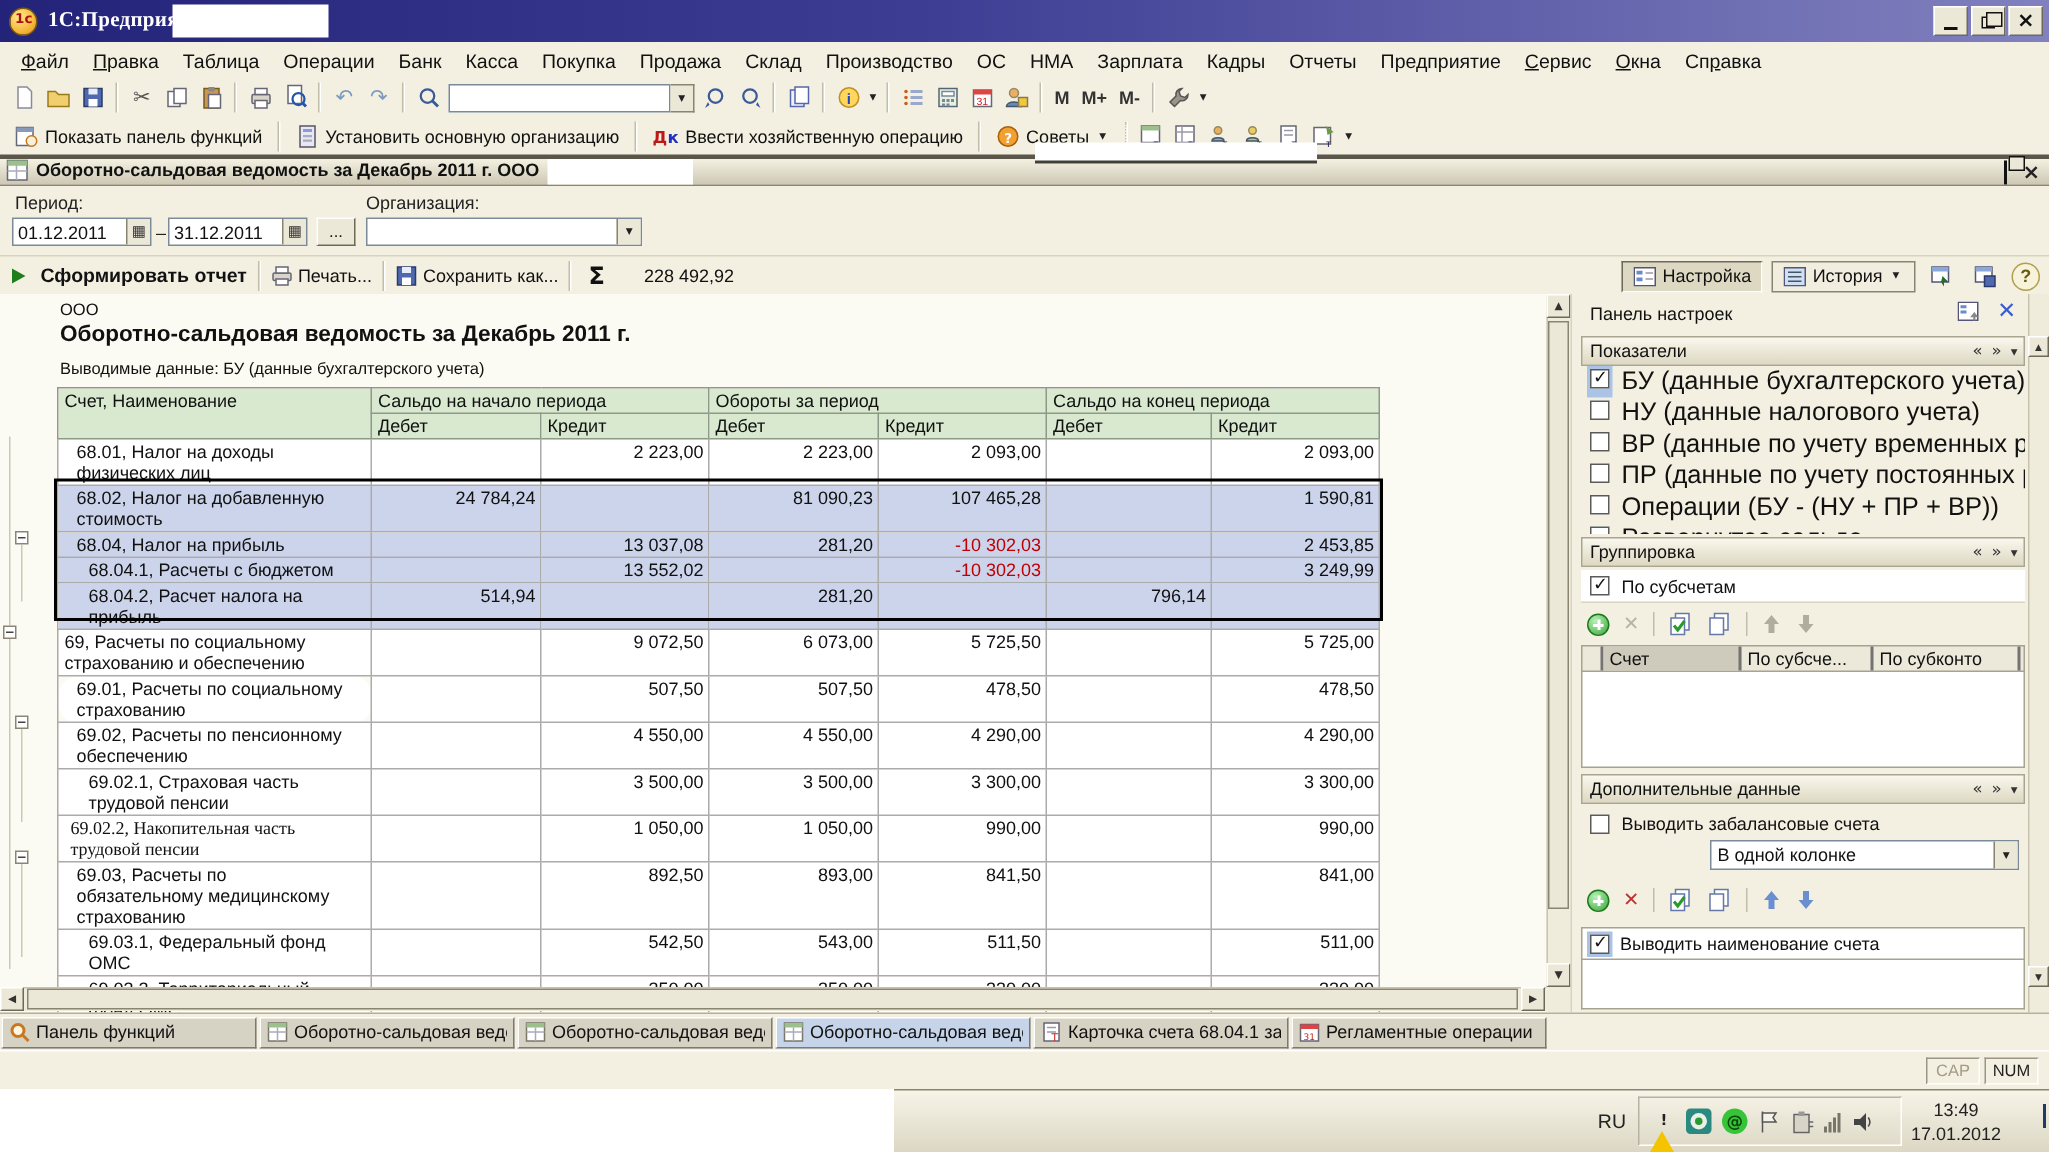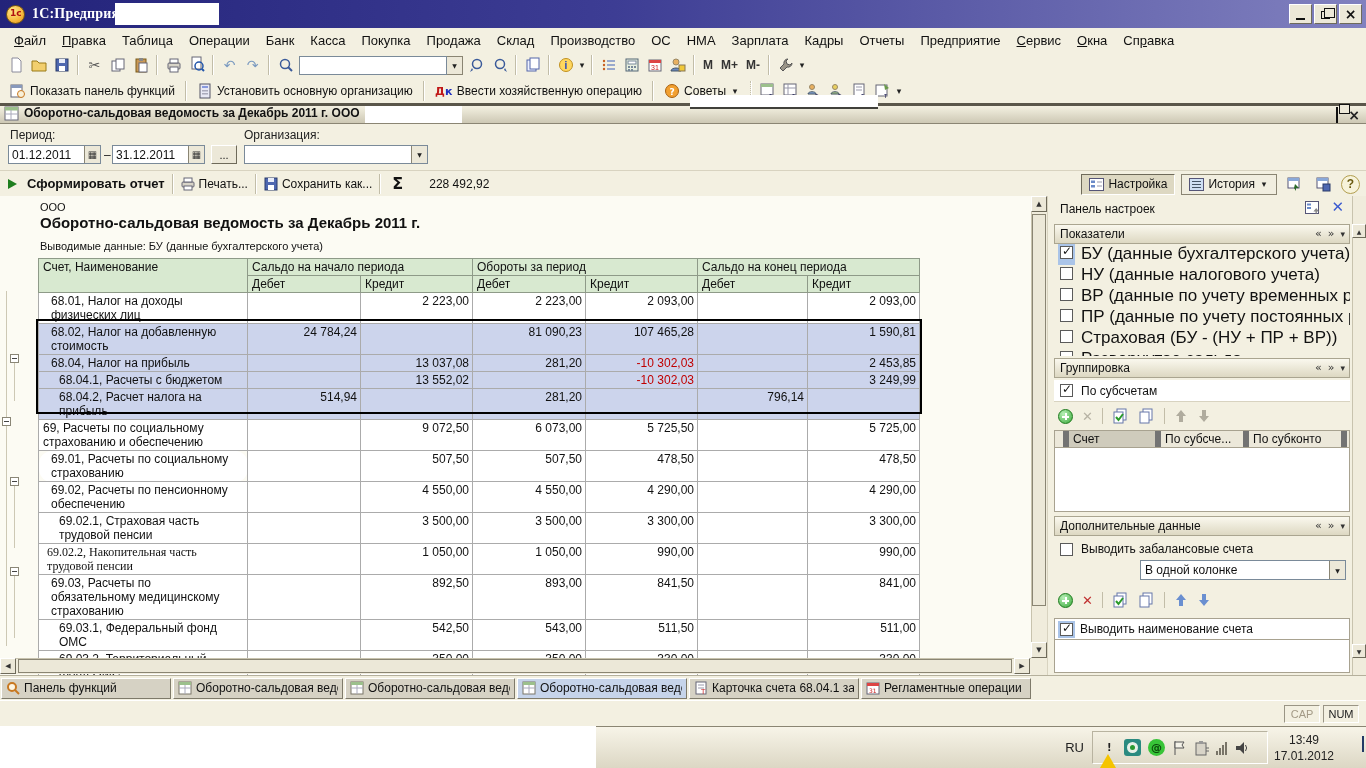--- a/index.html
+++ b/index.html
@@ -110,21 +110,21 @@
 .sp-row{position:absolute;left:2px;width:296px;height:22px;display:flex;align-items:center;gap:6px;padding-left:4px;font-size:12px}
 .sp-tools{position:absolute;left:2px;width:296px;height:24px;display:flex;align-items:center;gap:9px;padding-left:4px}
 .tool-sep{width:1px;height:16px;background:#c2bda8}
 .i-add{width:15px;height:15px;border-radius:50%;background:radial-gradient(circle at 35% 30%,#b8f0b8,#3aa83a);border:1px solid #1a7a1a;position:relative}
 .i-add::before,.i-add::after{content:"";position:absolute;background:#fff}
 .i-add::before{left:3px;top:6px;width:7px;height:2px}.i-add::after{left:6px;top:3px;width:2px;height:7px}
 .i-x{font:bold 13px/1 "DejaVu Sans",sans-serif;color:#c03030}
 .i-x::after{content:"✕"}
 .i-x.dis{color:#b6b2a4}
 .g-head{position:absolute;left:2px;width:296px;height:18px;display:flex;background:#ece8da;border:1px solid #a8a290}
-.g-cell{border-right:6px solid #737373;font-size:12px;padding:0 4px;overflow:hidden;white-space:nowrap;line-height:16px}
+.g-cell{border-right:2px solid #737373;font-size:12px;padding:0 4px;overflow:hidden;white-space:nowrap;line-height:16px}
 .g-body{position:absolute;left:2px;width:296px;background:#fff;border:1px solid #a8a290;border-top:none}
 .combo2{position:absolute;height:20px;background:#fff;border:1px solid #7a8a99;display:flex;align-items:center;padding-left:4px;font-size:12px}
 .add-item{position:absolute;left:2px;width:296px;height:22px;border:1px solid #a8a290;background:#fff;display:flex;align-items:center;gap:5px;padding:0 3px;font-size:12px}
 .add-body{position:absolute;left:2px;width:296px;background:#fff;border:1px solid #a8a290;border-top:none}
 .pscroll{position:absolute;left:1352px;top:196px;width:14px;height:479px;background:#f0ecdc;border-left:1px solid #c8c3ae}
 
 .tabbar{position:absolute;left:0;top:675px;width:100%;height:25px;background:#f3f0e1;border-top:1px solid #b5b09c;
   display:flex;align-items:center;padding:0 1px}
 .tab{width:170px;height:21px;margin-right:2px;background:#d6d2c4;border:1px solid;border-color:#fff #7e7a6a #7e7a6a #fff;
   display:flex;align-items:center;gap:4px;padding:0 4px;font-size:12px;overflow:hidden;white-space:nowrap;flex:0 0 170px}
@@ -763,21 +763,21 @@
         <div class="ck-item">
           <span class="cbwrap">
             <span class="cb"></span>
           </span>
           <span>ПР (данные по учету постоянных разниц)</span>
         </div>
         <div class="ck-item">
           <span class="cbwrap">
             <span class="cb"></span>
           </span>
-          <span>Страховая (БУ - (НУ + ПР + ВР))</span>
+          <span>Операции (БУ - (НУ + ПР + ВР))</span>
         </div>
         <div class="ck-item">
           <span class="cbwrap">
             <span class="cb"></span>
           </span>
           <span>Развернутое сальдо</span>
         </div>
       </div>
 
     <div class="sp-secbar" style="top:162px">

